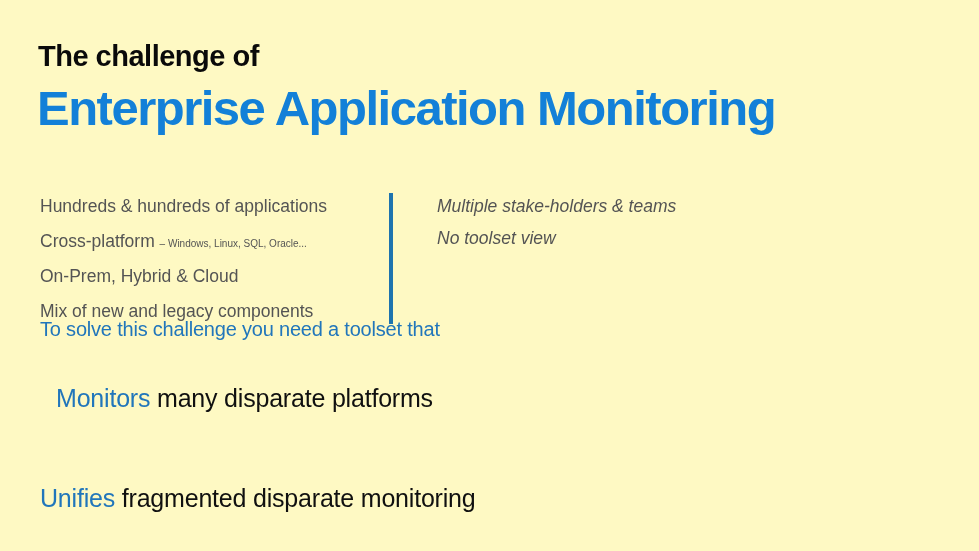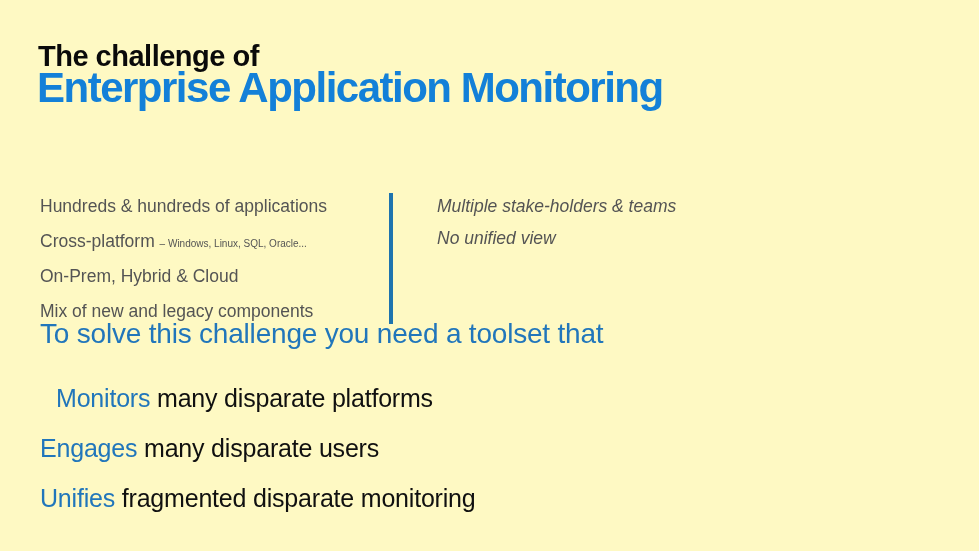--- a/index.html
+++ b/index.html
@@ -20,22 +20,22 @@
     left: 38px;
     top: 40px;
     font-size: 29px;
     font-weight: 700;
     letter-spacing: -0.5px;
     color: #0a0a0a;
   }
   .title {
     position: absolute;
     left: 37px;
-    top: 64px;
-    font-size: 42px;
+    top: 80px;
+    font-size: 49px;
     font-weight: 700;
     letter-spacing: -1.5px;
     color: #1380d8;
     white-space: nowrap;
   }
   .columns {
     position: absolute;
     left: 40px;
     top: 162px;
     display: flex;
@@ -61,21 +61,21 @@
   .v-divider {
     width: 4px;
     background: #1e74ae;
     margin-top: 3px;
     margin-bottom: 6px;
   }
   .solve-line {
     position: absolute;
     left: 40px;
     top: 318px;
-    font-size: 28px;
+    font-size: 20px;
     color: #2176bb;
     letter-spacing: -0.2px;
     white-space: nowrap;
   }
   .capability {
     position: absolute;
     left: 40px;
     font-size: 25px;
     letter-spacing: -0.2px;
     white-space: nowrap;
@@ -100,25 +100,24 @@
       <div class="col-item"><span>Hundreds &amp; hundreds of applications</span><span class="small-suffix"></span></div>
       <div class="col-item"><span>Cross-platform </span><span class="small-suffix">– Windows, Linux, SQL, Oracle...</span></div>
       <div class="col-item"><span>On-Prem, Hybrid &amp; Cloud</span><span class="small-suffix"></span></div>
       <div class="col-item"><span>Mix of new and legacy components</span><span class="small-suffix"></span></div>
     </div>
 
     <div class="v-divider"></div>
 
     <div class="col col-right">
       <div class="col-item">Multiple stake-holders &amp; teams</div>
-      <div class="col-item">No unified view</div>
+      <div class="col-item">No toolset view</div>
     </div>
   </div>
 
   <div class="solve-line">To solve this challenge you need a toolset that</div>
 
   <div class="capability cap-1"><span class="keyword">Monitors</span><span> many disparate platforms</span></div>
 
-  <div class="capability cap-2"><span class="keyword">Engages</span><span> many disparate users</span></div>
 
   <div class="capability cap-3"><span class="keyword">Unifies</span><span> fragmented disparate monitoring</span></div>
 
 </div>
 
 </body></html>

